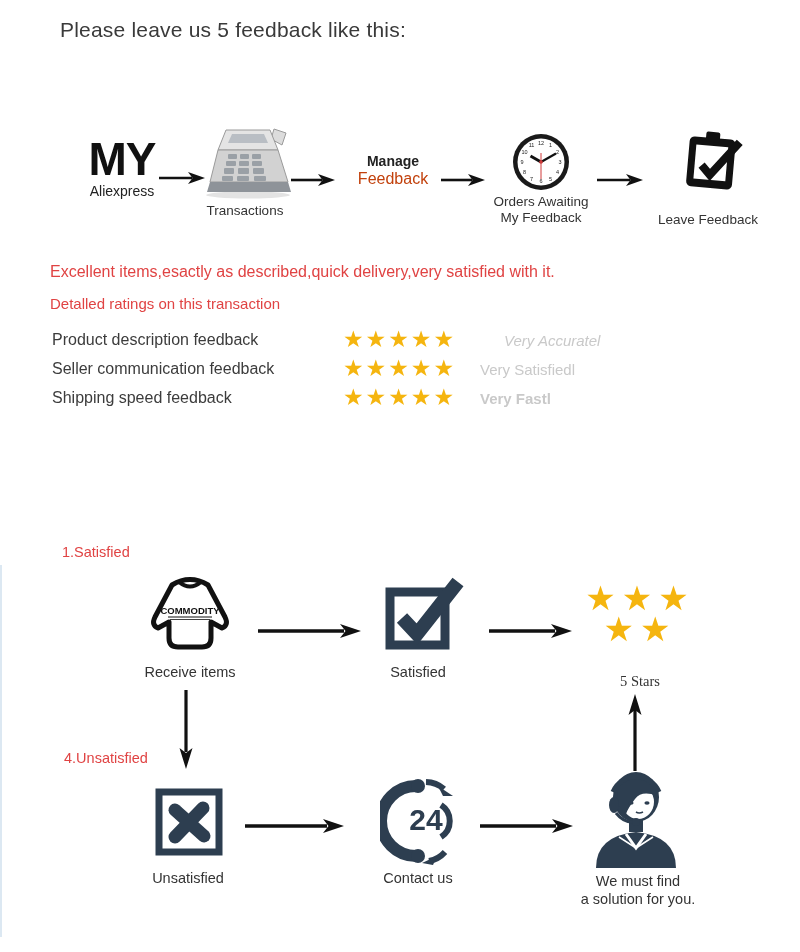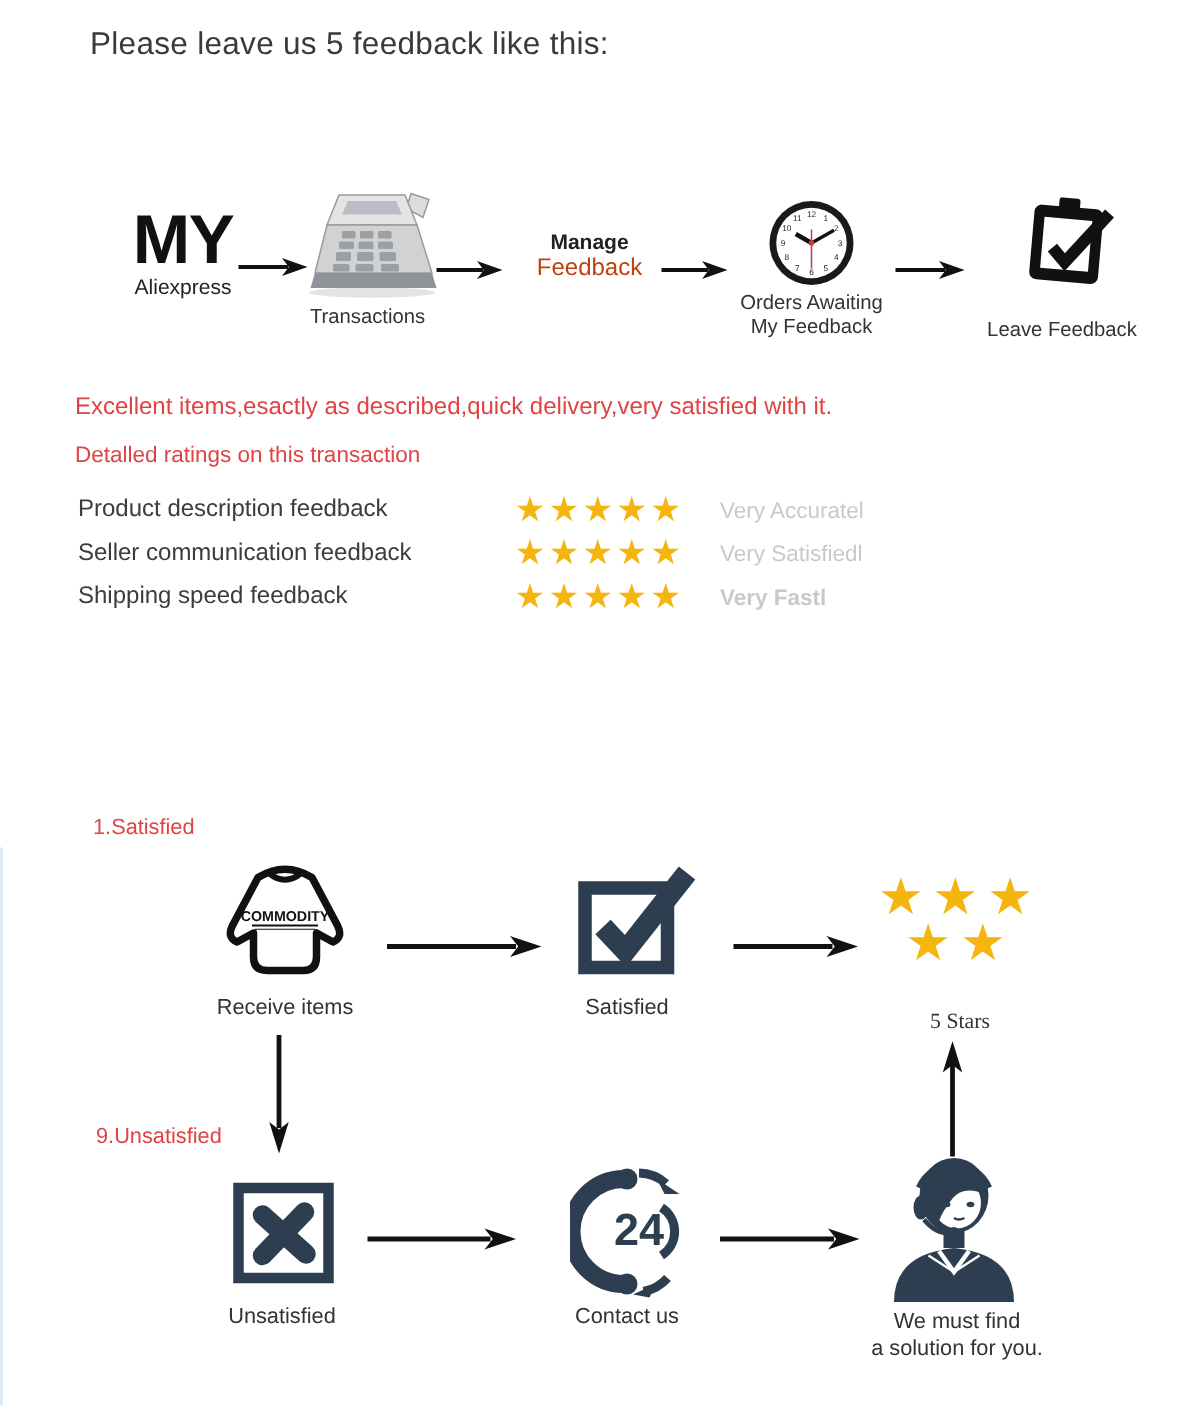--- a/index.html
+++ b/index.html
@@ -132,21 +132,21 @@
     <rect x="13" y="16" width="32" height="34" fill="#ffffff"></rect>
     <path d="M 20,36 L 29,45 L 56,10" stroke="#111" stroke-width="8" fill="none"></path>
   </svg>
   <div class="abs center step-label" style="left:648px;top:212px;width:120px;">Leave Feedback</div>
 
   <div class="abs red-text comment" style="left:50px;top:263px;">Excellent items,esactly as described,quick delivery,very satisfied with it.</div>
   <div class="abs red-text ratings-title" style="left:50px;top:295px;">Detalled ratings on this transaction</div>
 
   <div class="abs rate-label" style="left:52px;top:331px;">Product description feedback</div>
   <div class="abs rate-stars" style="left:343px;top:328px;">★★★★★</div>
-  <div class="abs rate-value" style="left:480px;top:332px;">Very Accuratel</div>
+  <div class="abs rate-value" style="left:504px;top:332px;font-style:italic;">Very Accuratel</div>
 
   <div class="abs rate-label" style="left:52px;top:360px;">Seller communication feedback</div>
   <div class="abs rate-stars" style="left:343px;top:357px;">★★★★★</div>
   <div class="abs rate-value" style="left:480px;top:361px;">Very Satisfiedl</div>
 
   <div class="abs rate-label" style="left:52px;top:389px;">Shipping speed feedback</div>
   <div class="abs rate-stars" style="left:343px;top:386px;">★★★★★</div>
   <div class="abs rate-value" style="left:480px;top:390px;font-weight:bold;">Very Fastl</div>
 
   <div class="abs red-text section-head" style="left:62px;top:544px;">1.Satisfied</div>
@@ -184,21 +184,21 @@
 
   <svg class="abs" style="left:178px;top:688px;" width="16" height="82" viewBox="0 0 16 82">
     <line x1="8" y1="2" x2="8" y2="64" stroke="#111" stroke-width="3.2"></line>
     <polygon points="8,81 1.5,60 8,65 14.5,60" fill="#111"></polygon>
   </svg>
   <svg class="abs" style="left:627px;top:693px;" width="16" height="80" viewBox="0 0 16 80">
     <line x1="8" y1="78" x2="8" y2="17" stroke="#111" stroke-width="3.2"></line>
     <polygon points="8,1 1.5,22 8,17 14.5,22" fill="#111"></polygon>
   </svg>
 
-  <div class="abs red-text section-head" style="left:64px;top:750px;">9.Unsatisfied</div>
+  <div class="abs red-text section-head" style="left:64px;top:750px;">4.Unsatisfied</div>
 
   <svg class="abs" style="left:155px;top:788px;" width="68" height="68" viewBox="0 0 68 68">
     <rect x="4" y="4" width="60" height="60" fill="#ffffff" stroke="#2D3E50" stroke-width="7"></rect>
     <line x1="20" y1="22" x2="49" y2="48" stroke="#2D3E50" stroke-width="13" stroke-linecap="round"></line>
     <line x1="48" y1="20" x2="20" y2="49" stroke="#2D3E50" stroke-width="13" stroke-linecap="round"></line>
   </svg>
   <div class="abs center flow-label" style="left:130px;top:869px;width:116px;">Unsatisfied</div>
 
   <svg class="abs" style="left:243px;top:817px;" width="102" height="18" viewBox="0 0 102 18">
     <line x1="2" y1="9" x2="84" y2="9" stroke="#111" stroke-width="3.4"></line>

